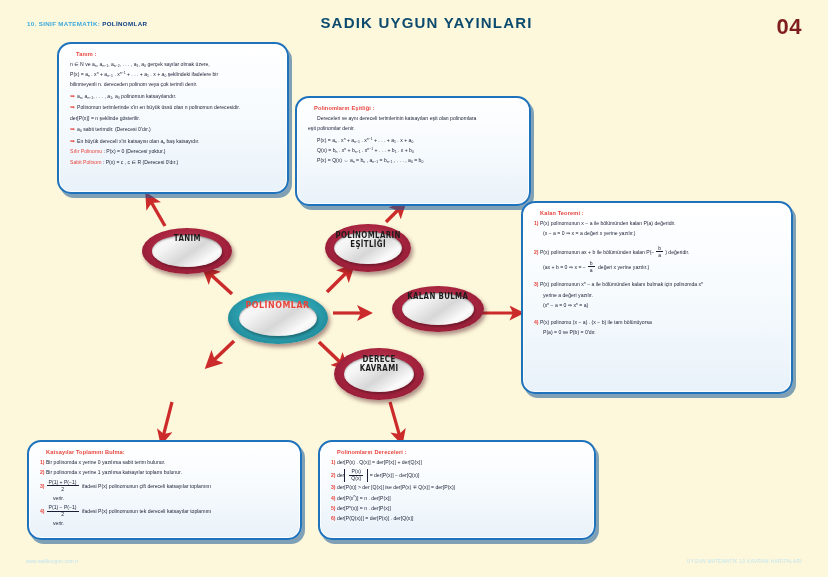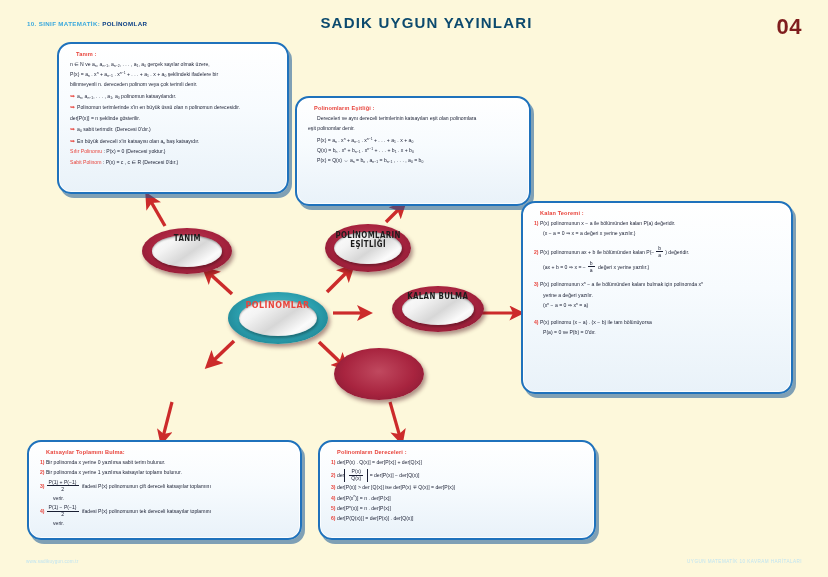--- a/index.html
+++ b/index.html
@@ -193,20 +193,26 @@
 
   <div class="node" id="n-kalan">
     <div class="ring"></div>
     <div class="inner">
       <span class="lbl">KALAN BULMA</span>
     </div>
   </div>
 
   <div class="node" id="n-derece">
     <div class="ring"></div>
+    <div class="inner">
+      <span class="lbl">
+        <span>DERECE</span><br>
+        <span>KAVRAMI</span>
+      </span>
+    </div>
   </div>
 
 
   <div class="card" id="card-tanim">
     <div class="ttl">Tanım :</div>
     <p>
       <span>n ∈ N ve a</span><sub>n</sub><span>, a</span><sub>n−1</sub><span>, a</span><sub>n−2</sub><span>, . . . , a</span><sub>1</sub><span>, a</span><sub>0</sub><span> gerçek sayılar olmak üzere,</span>
     </p>
     <p>
       <span>P(x) = a</span><sub>n</sub><span> . x</span><sup>n</sup><span> + a</span><sub>n−1</sub><span> . x</span><sup>n−1</sup><span> + . . . + a</span><sub>1</sub><span> . x + a</span><sub>0</sub><span>  şeklindeki  ifadelere  bir</span>

